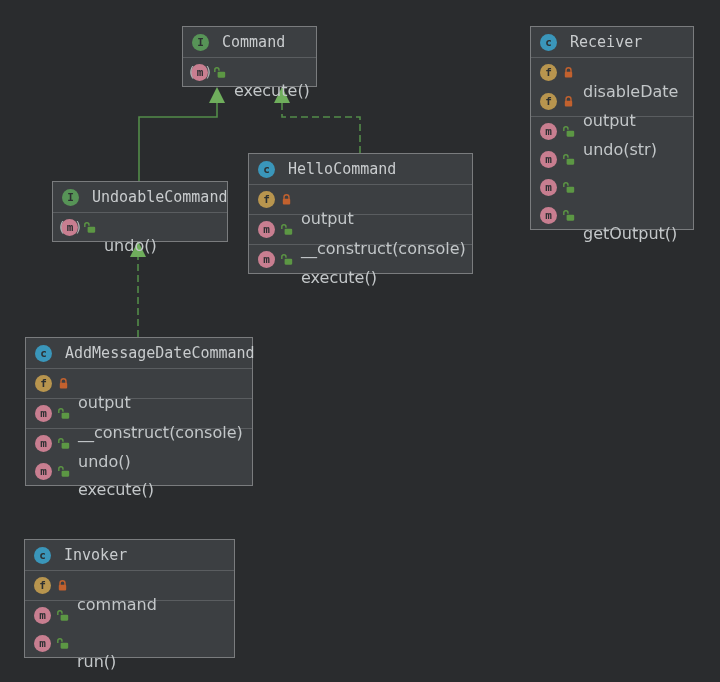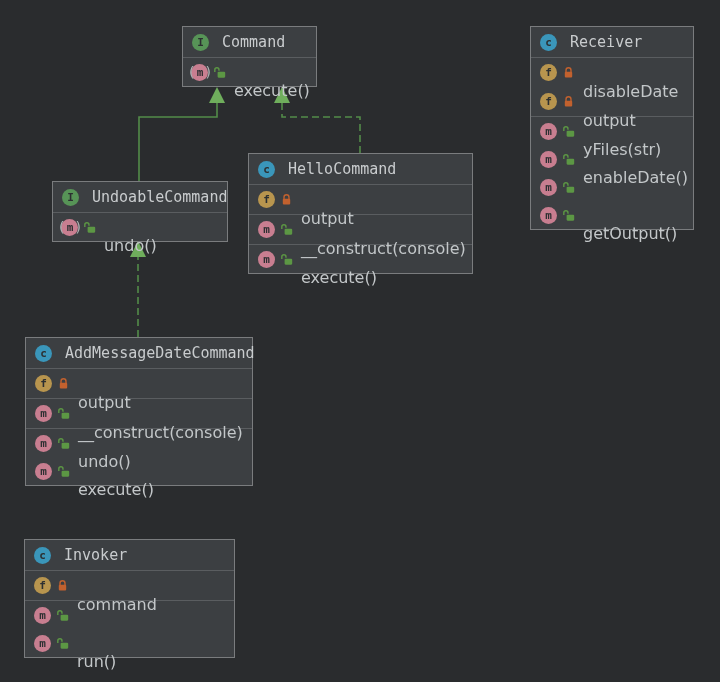--- a/index.html
+++ b/index.html
@@ -169,31 +169,30 @@
     </div>
     <div class="sec">
       <div class="row method">
         <span class="ci method-ci">
             <span>m</span>
           </span>
         <svg class="lock" width="13" height="13" viewBox="0 0 13 13">
             <path d="M1.8 6 V3.9 a2.1 2.1 0 0 1 4.2 0 V4.8" fill="none" stroke="#5c9744" stroke-width="1.4"></path>
             <rect x="4.6" y="5.7" width="7.6" height="6" rx="1.1" fill="#5c9744"></rect>
           </svg>
-        <span class="mlabel">yFiles(str)</span>
-      </div>
-      <div class="row method">
-        <span class="ci method-ci">
-            <span>m</span>
-          </span>
-        <svg class="lock" width="13" height="13" viewBox="0 0 13 13">
-            <path d="M1.8 6 V3.9 a2.1 2.1 0 0 1 4.2 0 V4.8" fill="none" stroke="#5c9744" stroke-width="1.4"></path>
-            <rect x="4.6" y="5.7" width="7.6" height="6" rx="1.1" fill="#5c9744"></rect>
-          </svg>
-        <span class="mlabel">enableDate()</span>
+        <span class="mlabel">undo(str)</span>
+      </div>
+      <div class="row method">
+        <span class="ci method-ci">
+            <span>m</span>
+          </span>
+        <svg class="lock" width="13" height="13" viewBox="0 0 13 13">
+            <path d="M1.8 6 V3.9 a2.1 2.1 0 0 1 4.2 0 V4.8" fill="none" stroke="#5c9744" stroke-width="1.4"></path>
+            <rect x="4.6" y="5.7" width="7.6" height="6" rx="1.1" fill="#5c9744"></rect>
+          </svg>
       </div>
       <div class="row method">
         <span class="ci method-ci">
             <span>m</span>
           </span>
         <svg class="lock" width="13" height="13" viewBox="0 0 13 13">
             <path d="M1.8 6 V3.9 a2.1 2.1 0 0 1 4.2 0 V4.8" fill="none" stroke="#5c9744" stroke-width="1.4"></path>
             <rect x="4.6" y="5.7" width="7.6" height="6" rx="1.1" fill="#5c9744"></rect>
           </svg>
       </div>

